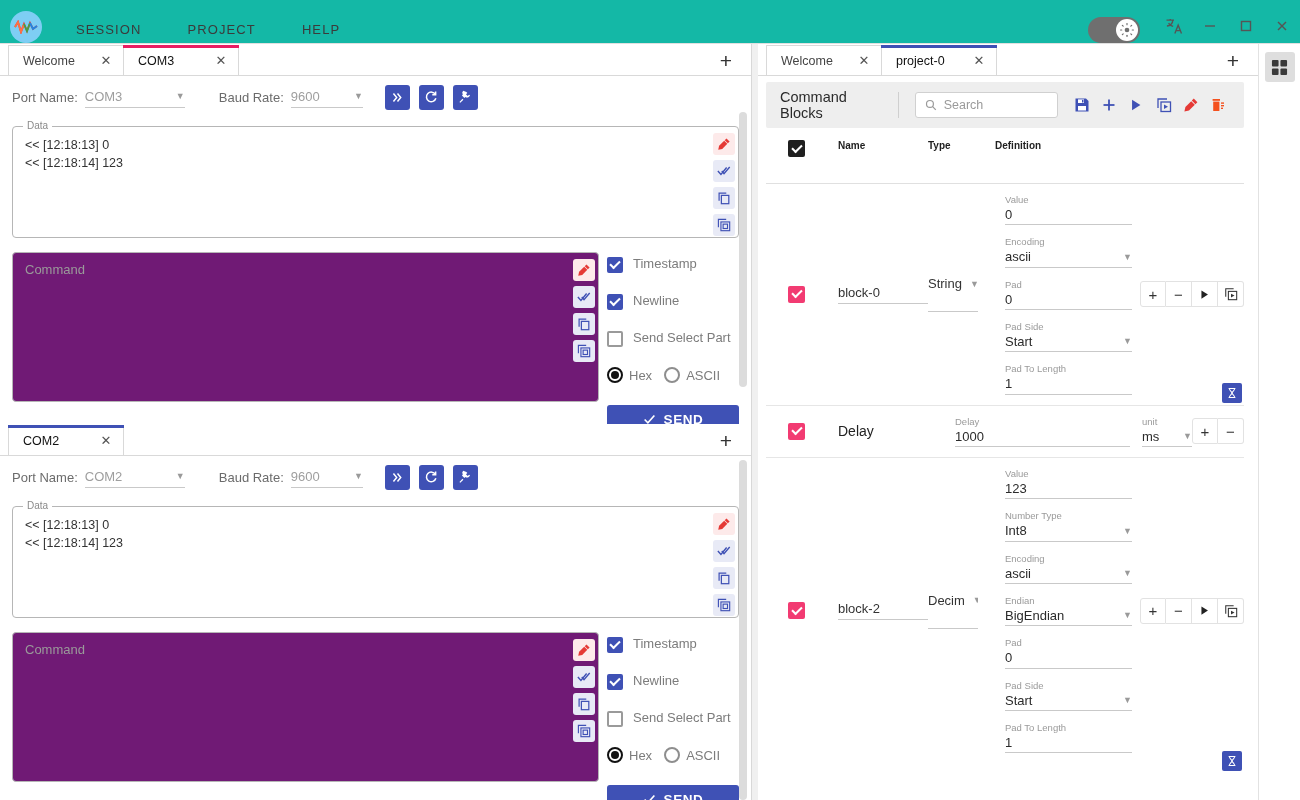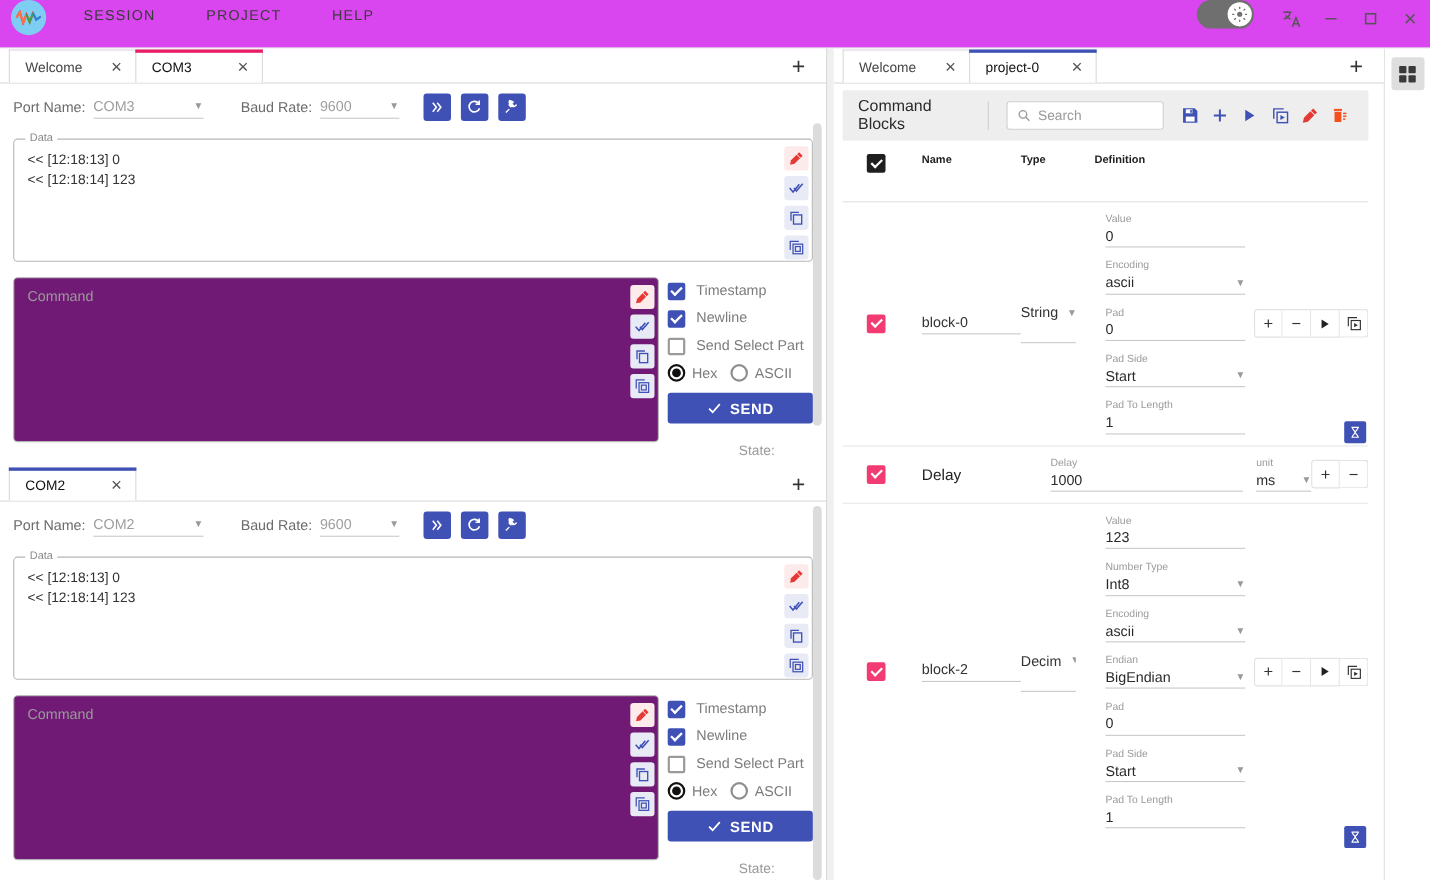--- a/index.html
+++ b/index.html
@@ -10,22 +10,22 @@
     overflow: hidden;
   }
   .app {
     position: absolute; inset: 0;
     background: #ffffff;
     display: flex; flex-direction: column;
   }
 
   
   .titlebar {
-    height: 44px; background: #d946ef;
-    display: flex; align-items: flex-start;
+    height: 44px; background: #14b8a6;
+    display: flex; align-items: flex-end;
     flex: 0 0 44px;
     border-bottom: 1px solid #e0e0e0;
   }
   .logo {
     width: 32px; height: 32px; border-radius: 50%;
     margin-left: 10px; margin-right: 20px;
     background: #7ecef4;
     display: flex; align-items: center; justify-content: center;
     flex: 0 0 32px;
   }
@@ -159,21 +159,21 @@
   .cmd-box {
     position: relative; flex: 1 1 auto;
     border: 1px solid #b6b6b6; border-radius: 4px; height: 150px;
     background: #701a75;
   }
   .cmd-placeholder {
     padding: 9px 12px; font-size: 13px; color: #9a9a9a;
   }
   .opts {
     width: 132px; flex: 0 0 132px;
-    display: flex; flex-direction: column; gap: 8px; padding-top: 4px;
+    display: flex; flex-direction: column; gap: 20px; padding-top: 4px;
   }
   .optrow { display: flex; align-items: flex-start; font-size: 13px; color: #7c7c7c; }
   .cbx {
     width: 16px; height: 16px; border: 2px solid #9a9a9a; border-radius: 2px;
     margin-right: 10px; flex: 0 0 16px; background: #fff;
     display: flex; align-items: center; justify-content: center;
     cursor: pointer; margin-top: 1px;
   }
   .cbx.on { background: #3f51b5; border-color: #3f51b5; }
   .cbx.on::after {

